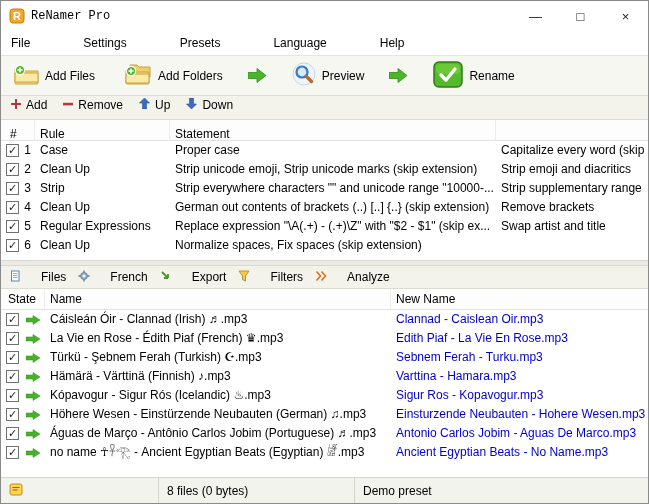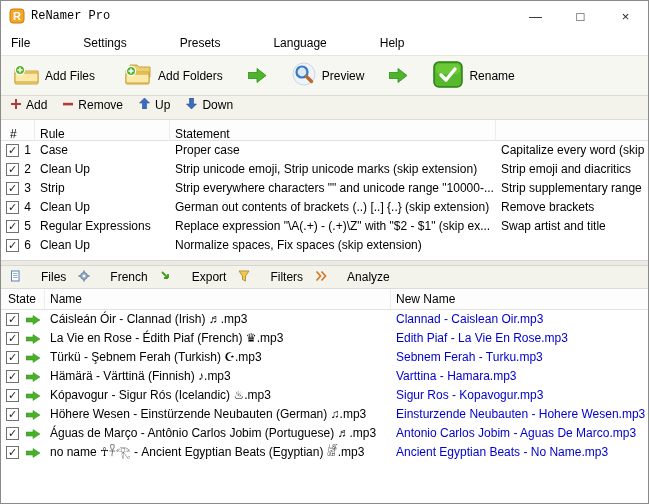--- a/index.html
+++ b/index.html
@@ -391,14 +391,26 @@
             </svg>
           </span>
         </div>
         <div class="cell">no name ☥𓋹𓂀 - Ancient Egyptian Beats (Egyptian) 𓁈.mp3</div>
         <div class="cell new-name">Ancient Egyptian Beats - No Name.mp3</div>
       </div>
     </div>
 
   <div class="filler"></div>
 
+  <div class="statusbar">
+    <div class="sb-panel sb-1">
+      <span>
+        <svg width="15" height="15" viewBox="0 0 15 15">
+            <rect x="1" y="2" width="12" height="11" rx="2" fill="#ffd34d" stroke="#b98c2a"></rect>
+            <path d="M3.5 5.5 h7 M3.5 8 h5" stroke="#8a6a1f" stroke-width="1.1"></path>
+          </svg>
+      </span>
+    </div>
+    <div class="sb-panel sb-2">8 files (0 bytes)</div>
+    <div class="sb-panel sb-3">Demo preset</div>
+  </div>
 
 </div>
 
 </body></html>

